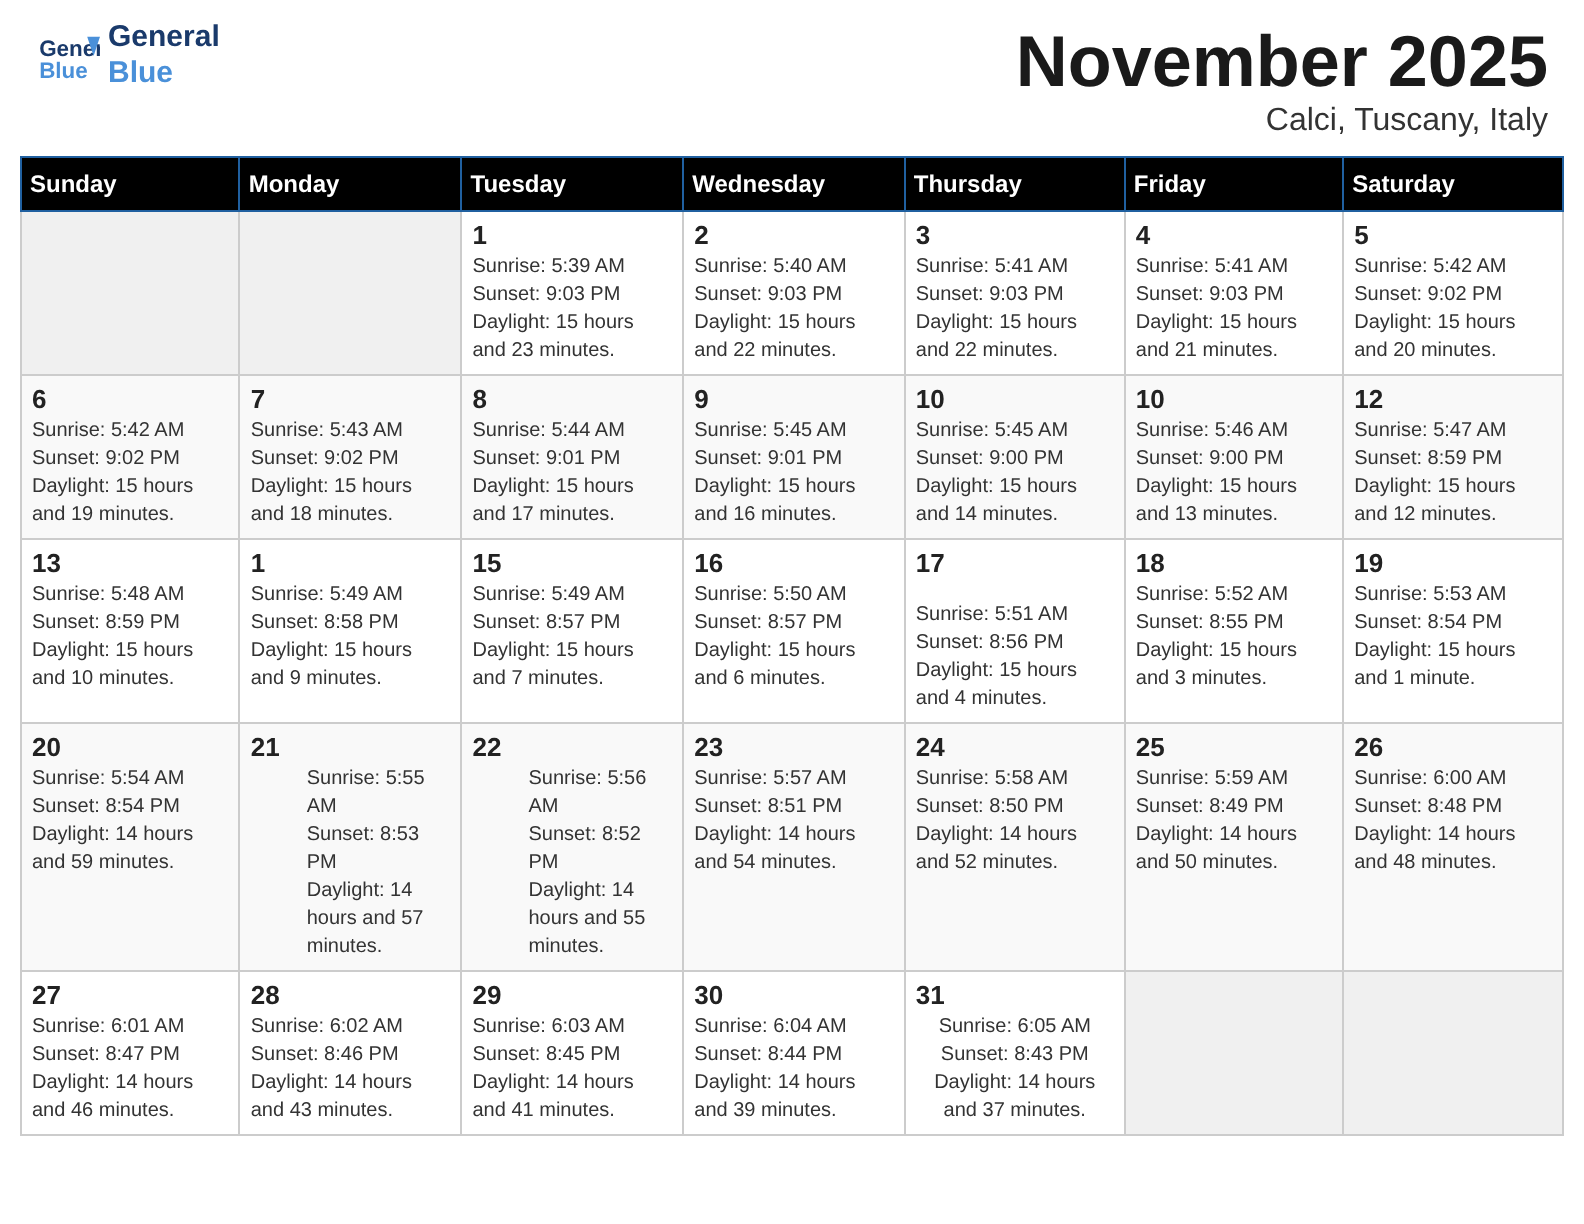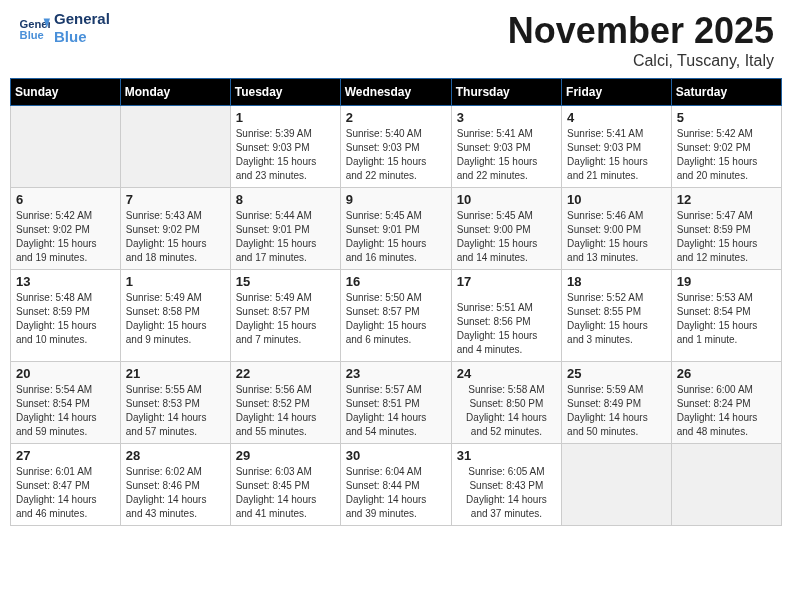--- a/index.html
+++ b/index.html
@@ -240,52 +240,52 @@
       </tr>
       <tr>
         <td>
           <span class="day-number">20</span>
           <div class="day-info" style="white-space: pre-line;">Sunrise: 5:54 AM
 Sunset: 8:54 PM
 Daylight: 14 hours and 59 minutes.</div>
         </td>
         <td>
           <span class="day-number">21</span>
-          <div class="day-info" style="white-space: pre-line;">Sunrise: 5:55 AM
+          <div class="day-info" style="white-space: pre-line; margin-left: 28px;">Sunrise: 5:55 AM
 Sunset: 8:53 PM
 Daylight: 14 hours and 57 minutes.</div>
         </td>
         <td>
           <span class="day-number">22</span>
-          <div class="day-info" style="white-space: pre-line;">Sunrise: 5:56 AM
+          <div class="day-info" style="white-space: pre-line; margin-left: 28px;">Sunrise: 5:56 AM
 Sunset: 8:52 PM
 Daylight: 14 hours and 55 minutes.</div>
         </td>
         <td>
           <span class="day-number">23</span>
           <div class="day-info" style="white-space: pre-line;">Sunrise: 5:57 AM
 Sunset: 8:51 PM
 Daylight: 14 hours and 54 minutes.</div>
         </td>
         <td>
           <span class="day-number">24</span>
-          <div class="day-info" style="white-space: pre-line; text-align: center;">Sunrise: 5:58 AM
+          <div class="day-info" style="white-space: pre-line;">Sunrise: 5:58 AM
 Sunset: 8:50 PM
 Daylight: 14 hours and 52 minutes.</div>
         </td>
         <td>
           <span class="day-number">25</span>
           <div class="day-info" style="white-space: pre-line;">Sunrise: 5:59 AM
 Sunset: 8:49 PM
 Daylight: 14 hours and 50 minutes.</div>
         </td>
         <td>
           <span class="day-number">26</span>
           <div class="day-info" style="white-space: pre-line;">Sunrise: 6:00 AM
-Sunset: 8:24 PM
+Sunset: 8:48 PM
 Daylight: 14 hours and 48 minutes.</div>
         </td>
       </tr>
       <tr>
         <td>
           <span class="day-number">27</span>
           <div class="day-info" style="white-space: pre-line;">Sunrise: 6:01 AM
 Sunset: 8:47 PM
 Daylight: 14 hours and 46 minutes.</div>
         </td>

